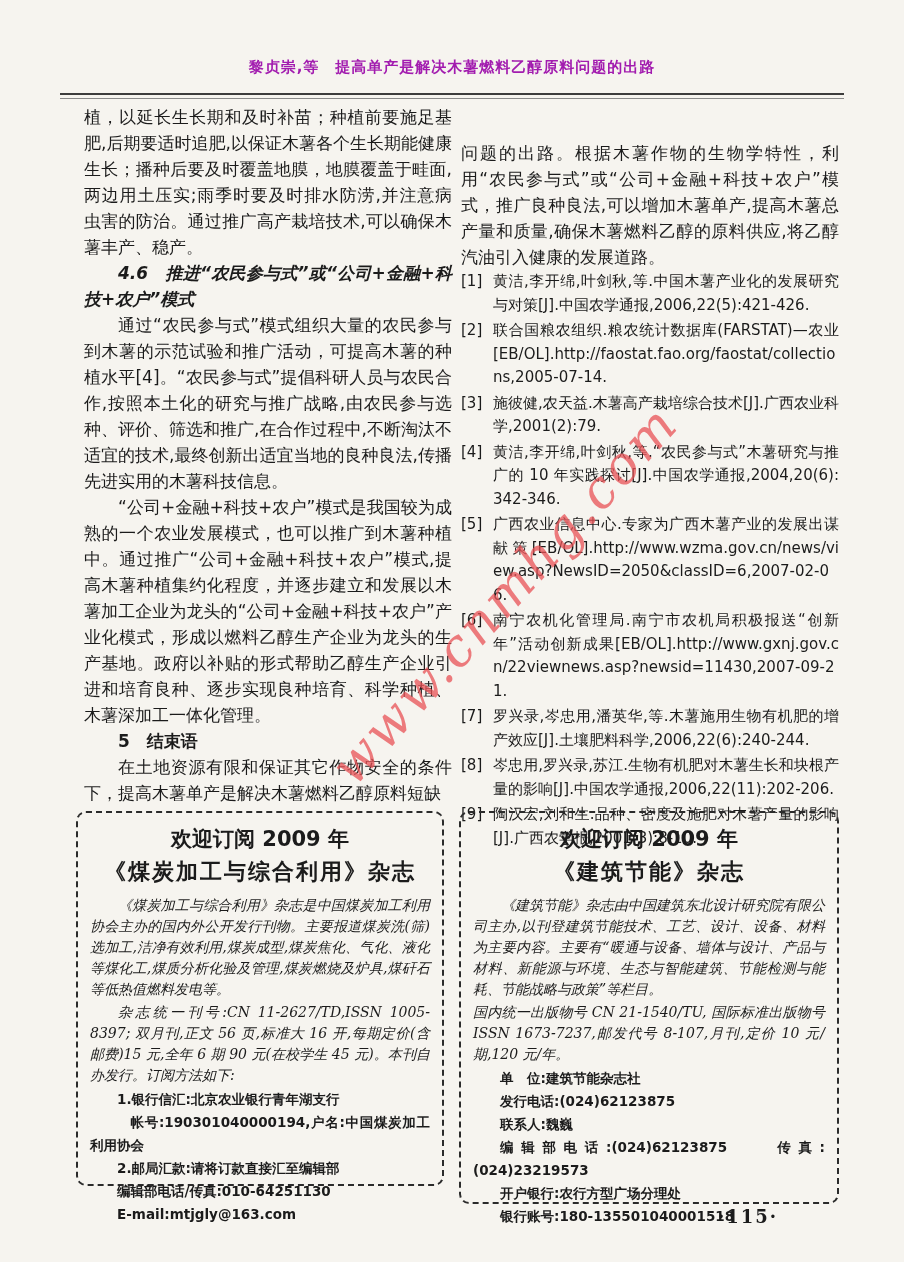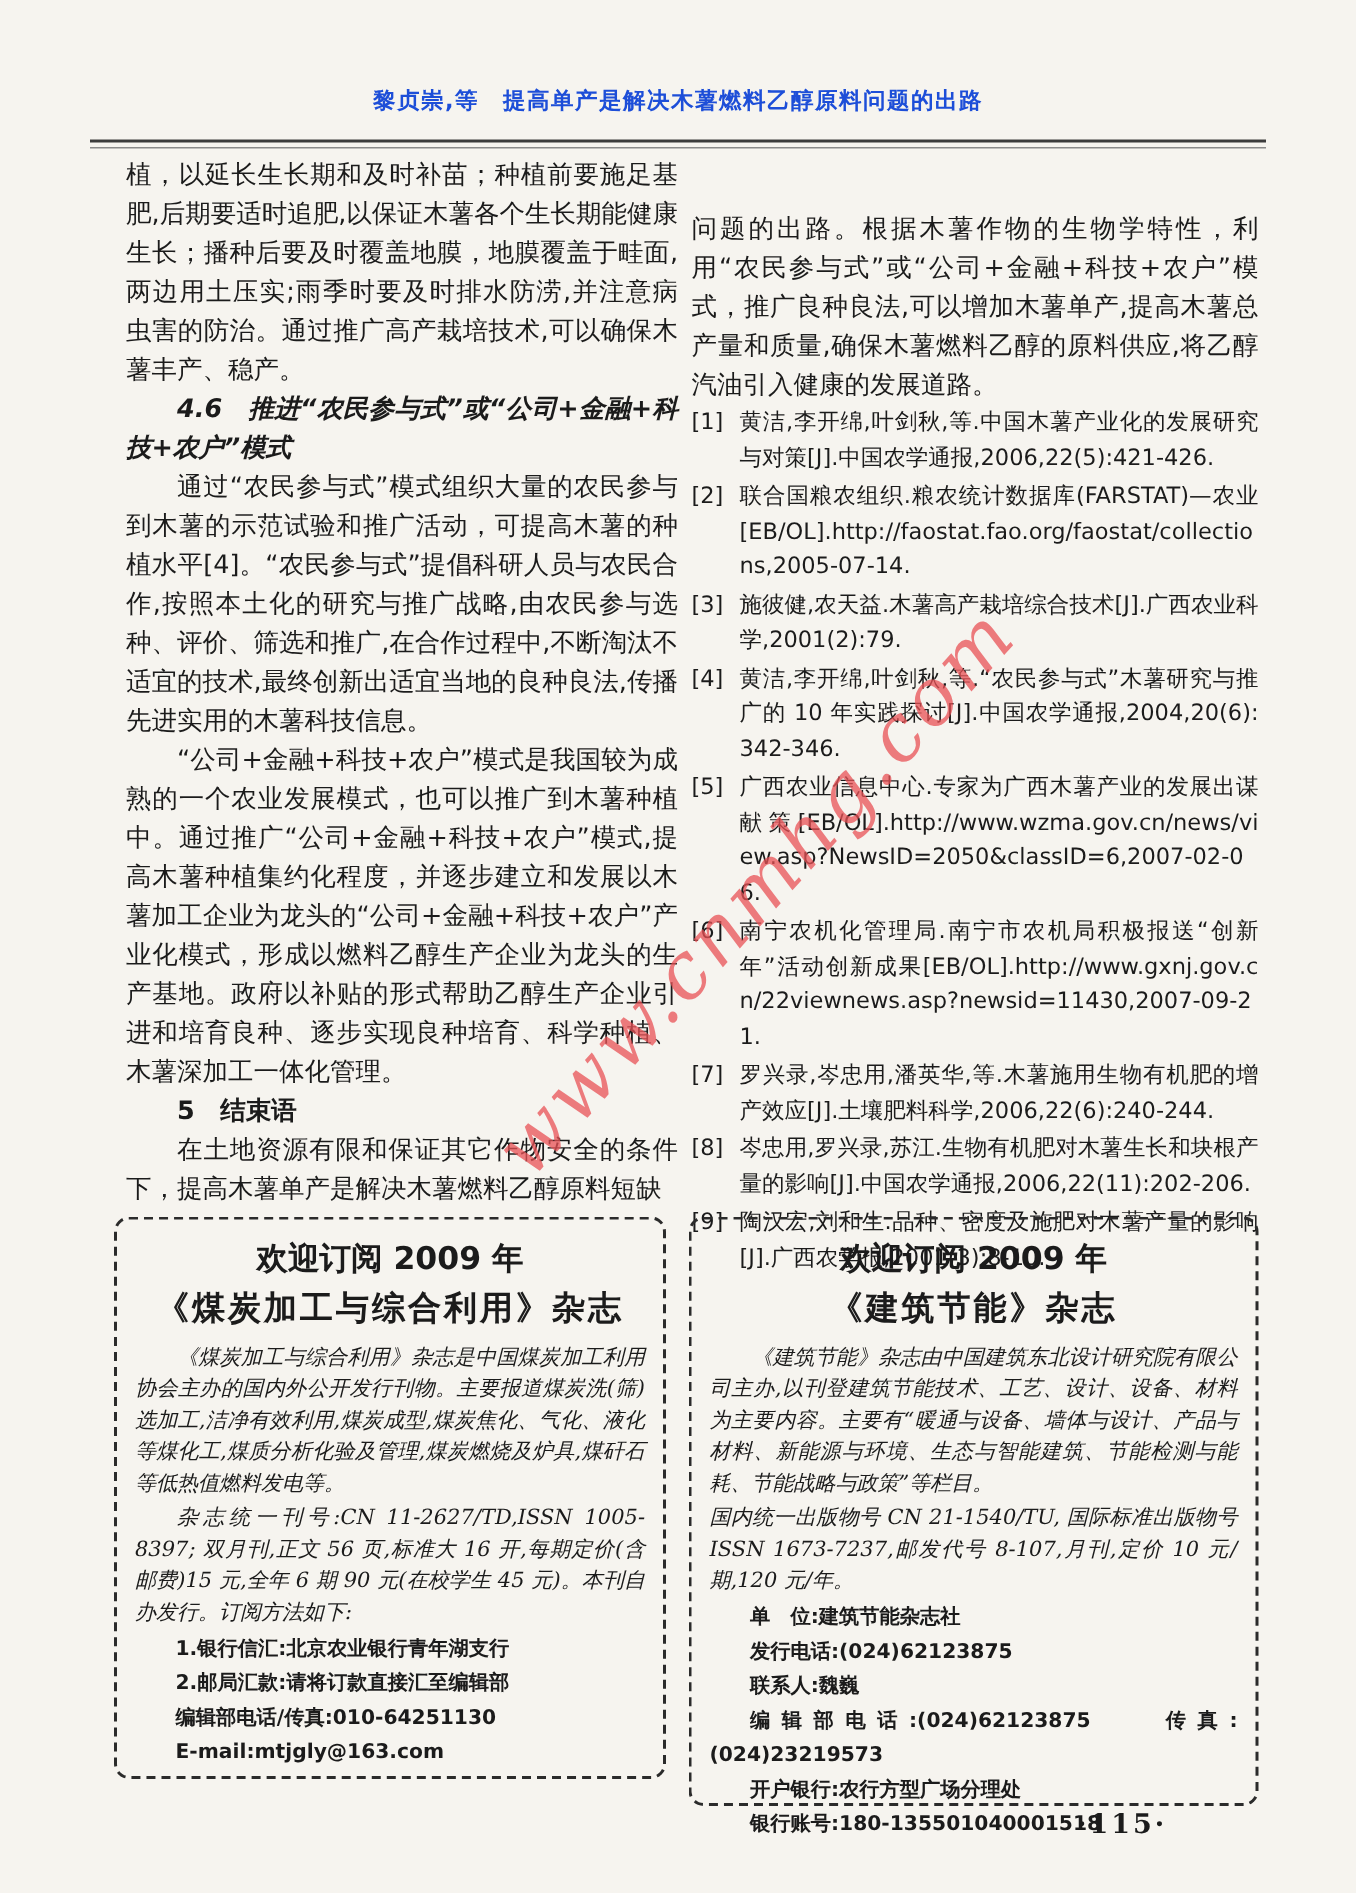--- a/index.html
+++ b/index.html
@@ -4,21 +4,21 @@
 <style>
   html,body{margin:0;padding:0;}
   body{
     width:904px;height:1262px;position:relative;overflow:hidden;
     background:#f6f4ef;
     font-family:"DejaVu Sans","Liberation Sans",sans-serif;
     color:#1b1b1b;
   }
   .running-head{
     position:absolute;top:58px;left:0;right:0;text-align:center;
-    font-size:15px;font-weight:bold;letter-spacing:1px;color:#1d4ed8;
+    font-size:15px;font-weight:bold;letter-spacing:1px;color:#a21caf;
   }
   .head-rule{
     position:absolute;top:93px;left:60px;width:784px;height:3px;
     border-top:2px solid #3c3c3c;border-bottom:1px solid #8a8a8a;
   }
   .col{position:absolute;top:104px;font-size:17px;line-height:26px;text-align:justify;}
   .col-left{left:84px;width:368px;}
   .col-right{left:461px;width:378px;margin-top:36px;}
   .col p{margin:0;text-indent:2em;}
   .col p.no-indent{text-indent:0;}
@@ -113,20 +113,21 @@
 </div>
 
 <div class="watermark">www.cnmhg.com</div>
 
 <div class="ad-box ad-box-left">
   <div class="ad-title">欢迎订阅 2009 年</div>
   <div class="ad-journal">《煤炭加工与综合利用》杂志</div>
   <p class="ad-para">《煤炭加工与综合利用》杂志是中国煤炭加工利用协会主办的国内外公开发行刊物。主要报道煤炭洗(筛)选加工,洁净有效利用,煤炭成型,煤炭焦化、气化、液化等煤化工,煤质分析化验及管理,煤炭燃烧及炉具,煤矸石等低热值燃料发电等。</p>
   <p class="ad-para">杂志统一刊号:CN 11-2627/TD,ISSN 1005-8397; 双月刊,正文 56 页,标准大 16 开,每期定价(含邮费)15 元,全年 6 期 90 元(在校学生 45 元)。本刊自办发行。订阅方法如下:</p>
   <p class="ad-line">1.银行信汇:北京农业银行青年湖支行</p>
+  <p class="ad-line indent3">帐号:190301040000194,户名:中国煤炭加工利用协会</p>
   <p class="ad-line">2.邮局汇款:请将订款直接汇至编辑部</p>
   <p class="ad-line">编辑部电话/传真:010-64251130</p>
   <p class="ad-line">E-mail:mtjgly@163.com</p>
 </div>
 
 <div class="ad-box ad-box-right">
   <div class="ad-title">欢迎订阅 2009 年</div>
   <div class="ad-journal">《建筑节能》杂志</div>
   <p class="ad-para">《建筑节能》杂志由中国建筑东北设计研究院有限公司主办,以刊登建筑节能技术、工艺、设计、设备、材料为主要内容。主要有“暖通与设备、墙体与设计、产品与材料、新能源与环境、生态与智能建筑、节能检测与能耗、节能战略与政策”等栏目。</p>
   <p class="ad-para flush">国内统一出版物号 CN 21-1540/TU, 国际标准出版物号 ISSN 1673-7237,邮发代号 8-107,月刊,定价 10 元/期,120 元/年。</p>

